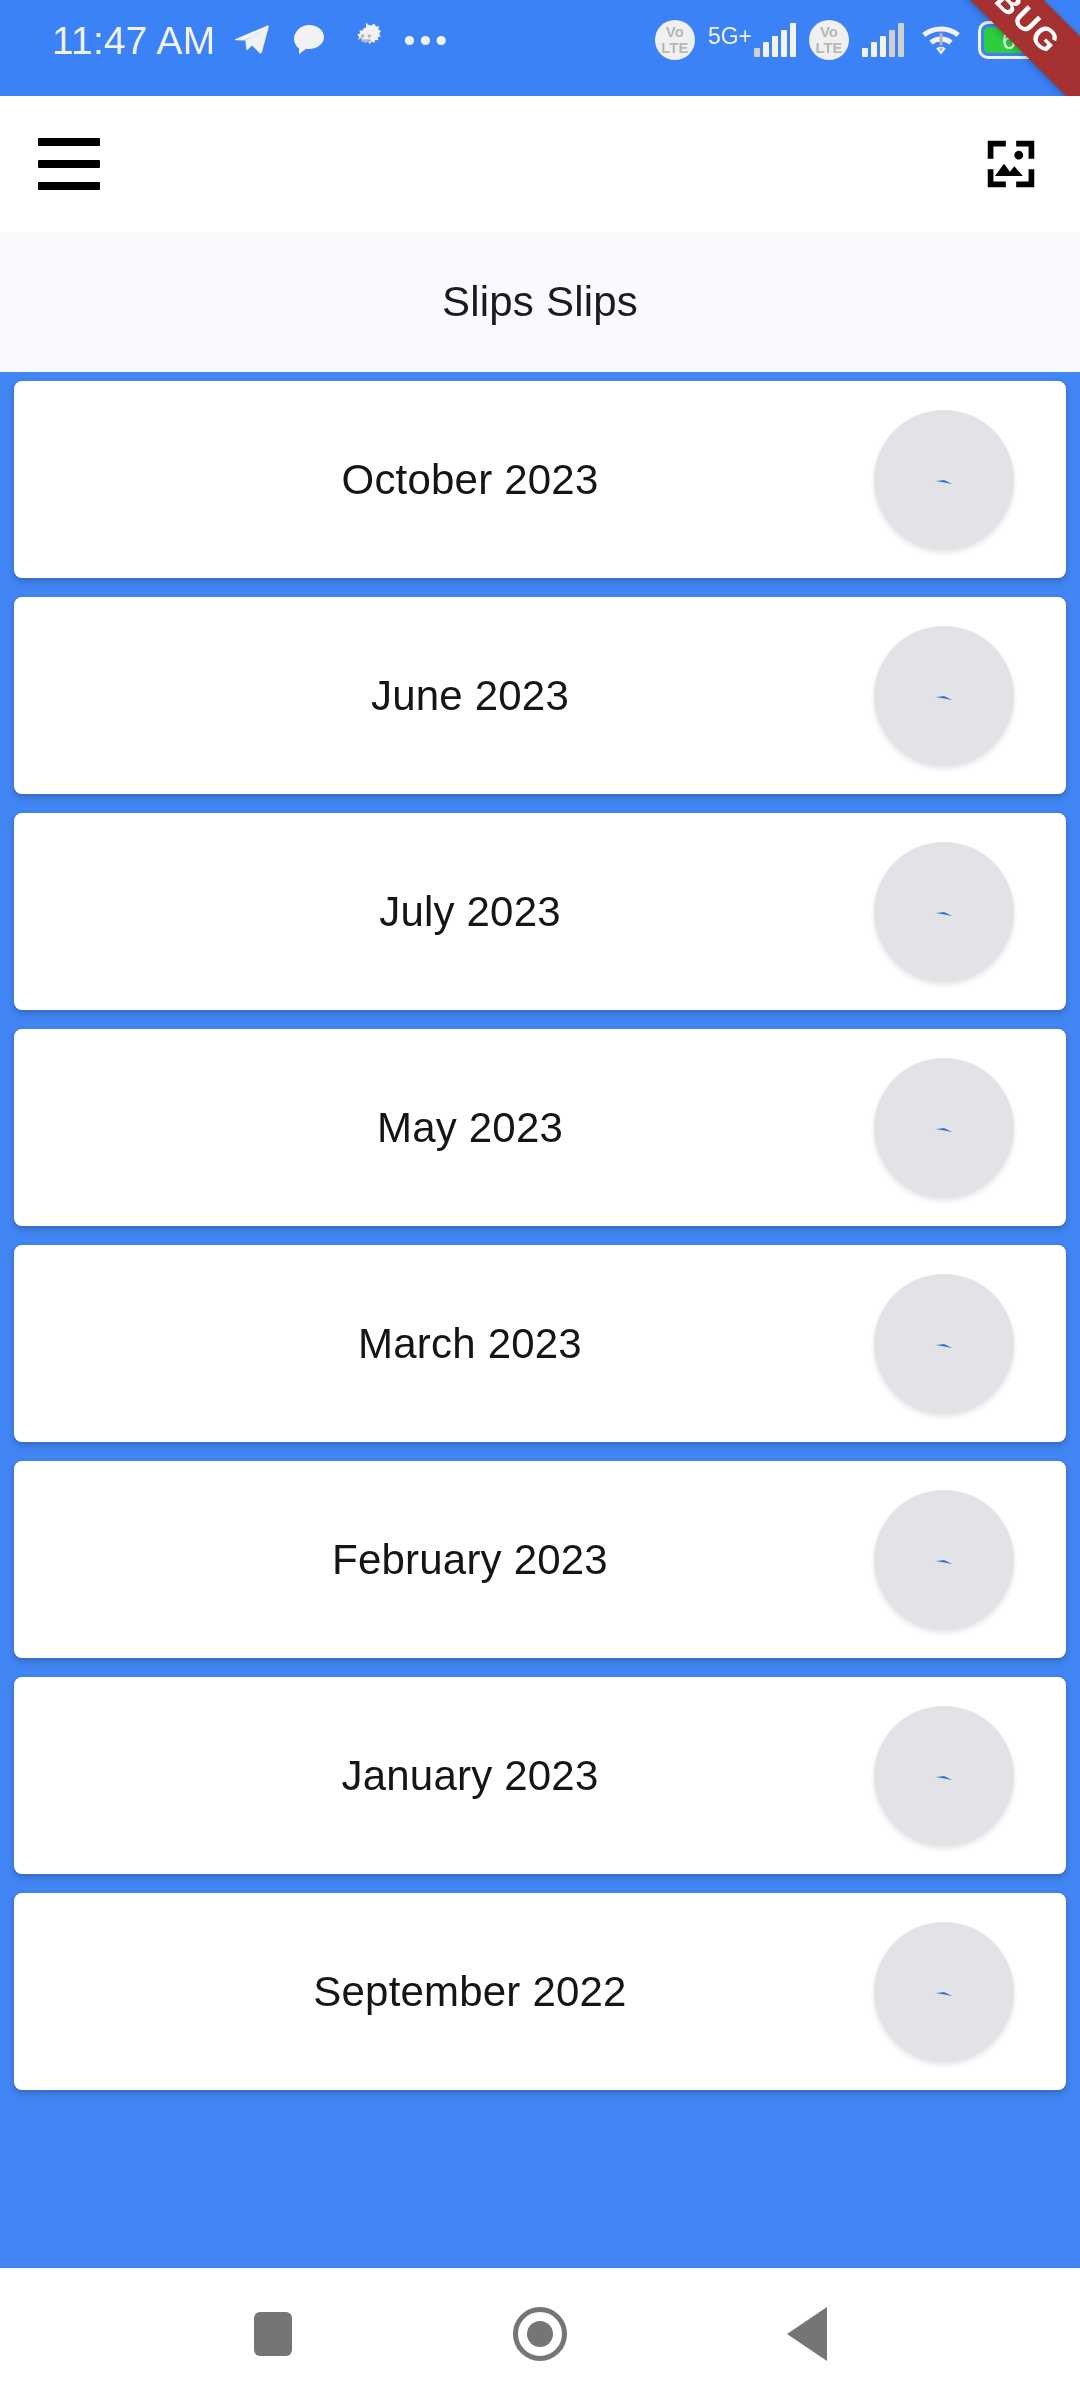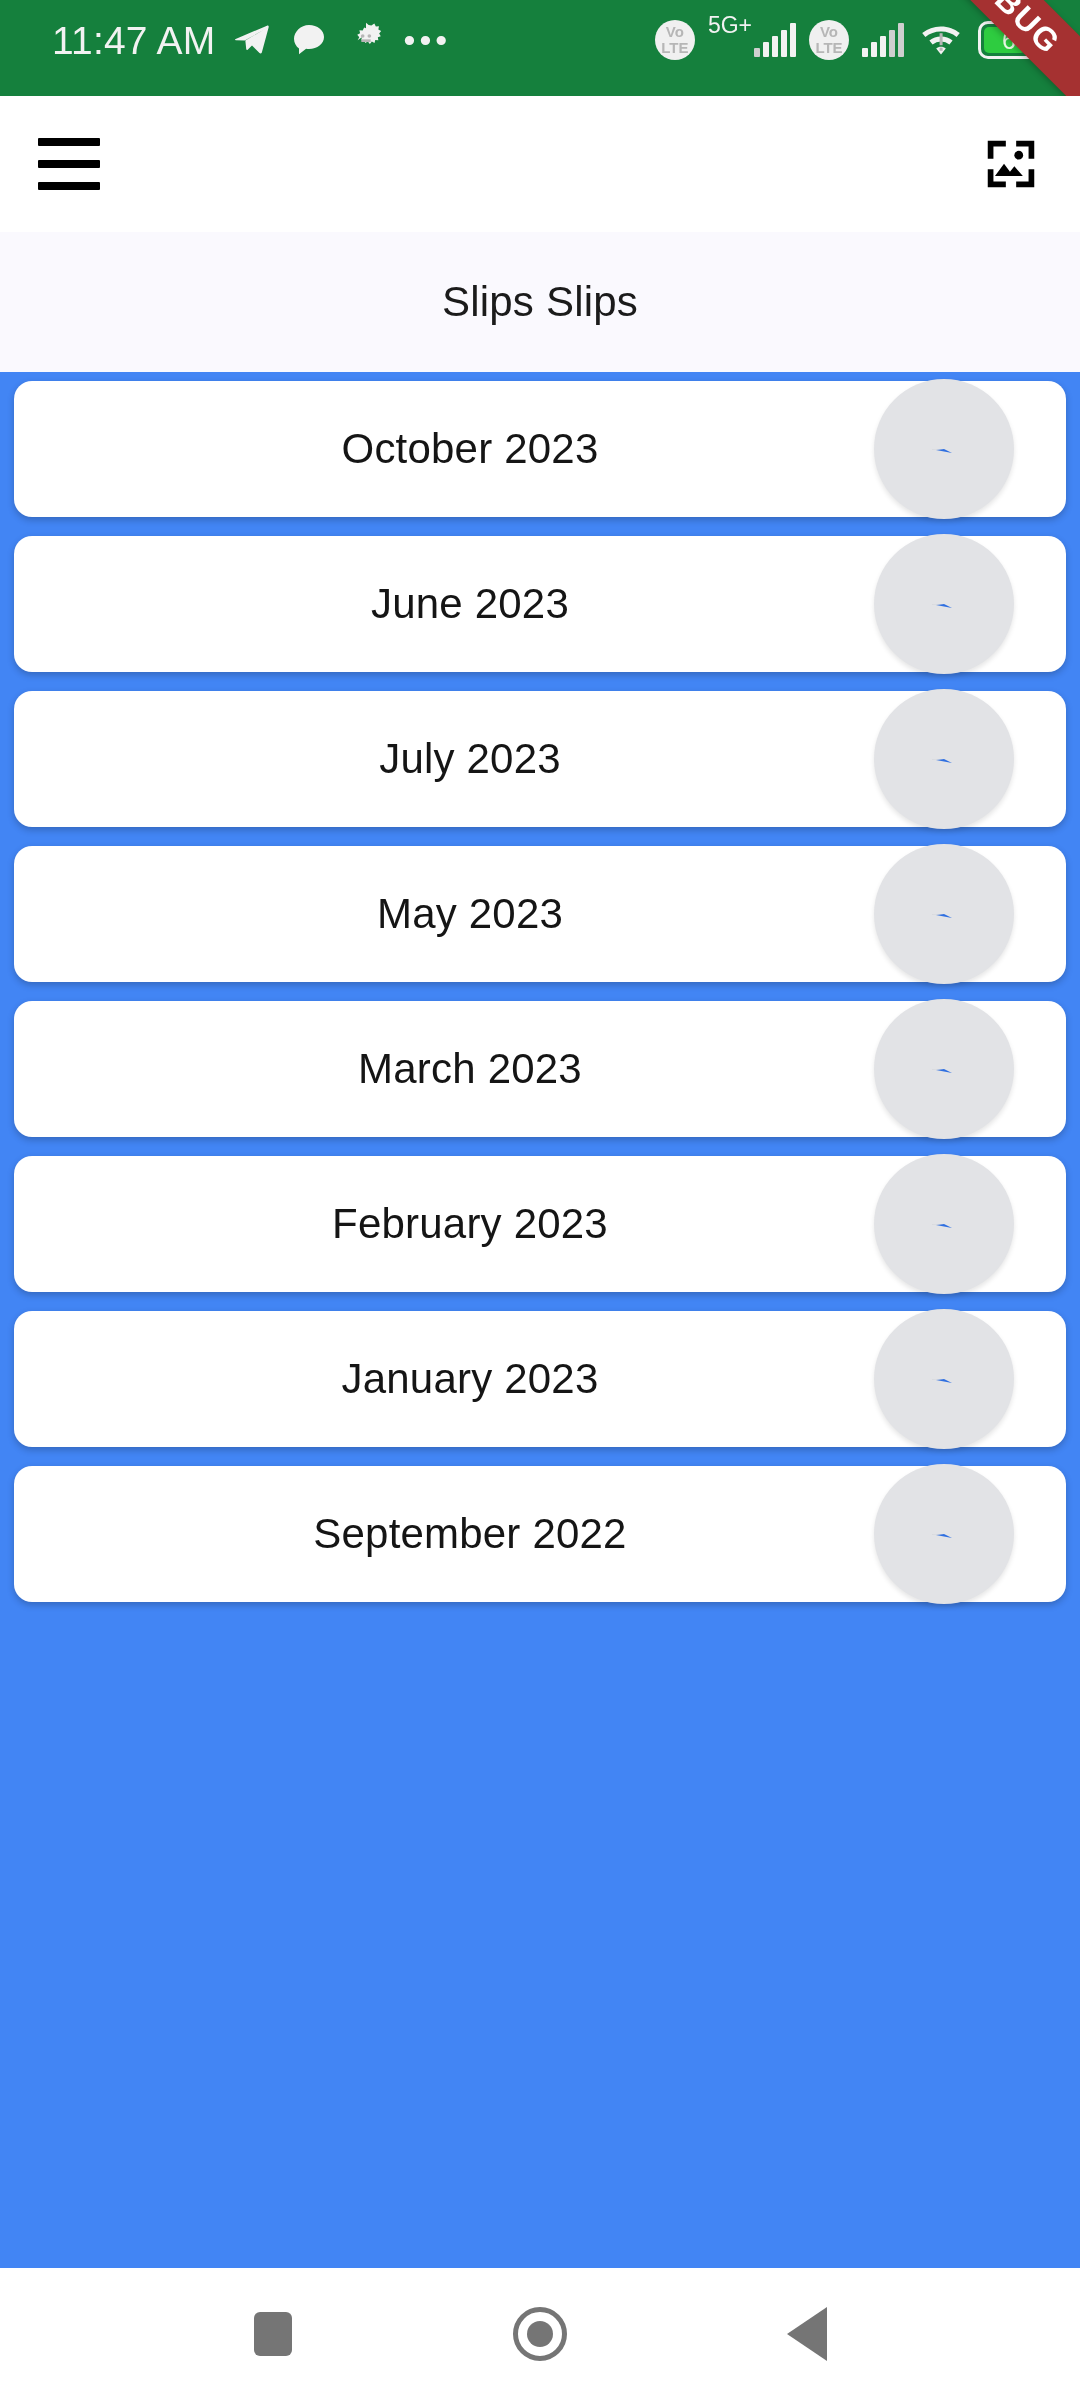--- a/index.html
+++ b/index.html
@@ -15,41 +15,41 @@
     position:relative;
     width:1080px; height:2400px;
     display:flex; flex-direction:column;
     overflow:hidden;
   }
 
   
   .status-bar {
     position:relative;
     height:96px; flex:0 0 96px;
-    background:#15803d;
+    background:#3b82f6;
     display:flex; align-items:center;
     padding:0 26px 16px 52px;
     color:#ffffff;
     overflow:hidden;
   }
   .sb-left { display:flex; align-items:center; gap:17px; }
   .sb-clock { font-size:39px; letter-spacing:.2px; line-height:1; color:#f2f2f2; }
   .sb-right { margin-left:auto; display:flex; align-items:center; gap:13px; }
 
   .ic { display:block; }
 
   .volte-badge {
     width:40px; height:40px; border-radius:20px;
     background:#f0f0f0; color:#b6b6b6;
     display:flex; flex-direction:column;
     align-items:center; justify-content:center;
     font-size:15px; font-weight:bold; line-height:16px;
   }
   .net-label { font-size:23px; color:#f2f2f2; line-height:1; position:relative; top:-9px; }
-  .net-group { display:flex; align-items:flex-start; gap:2px; }
+  .net-group { display:flex; align-items:flex-end; gap:2px; }
 
   .bars { display:flex; align-items:flex-end; gap:3px; height:34px; }
   .bars i { width:6px; background:#f2f2f2; border-radius:1px; display:block; }
   .bars i.dim { background:#cfcfcf; }
   .bars i:nth-child(1){ height:9px; }
   .bars i:nth-child(2){ height:15px; }
   .bars i:nth-child(3){ height:21px; }
   .bars i:nth-child(4){ height:27px; }
   .bars i:nth-child(5){ height:34px; }
 
@@ -104,23 +104,23 @@
   
   .list-area {
     flex:1 1 auto;
     background:#4285f4;
     padding:9px 0 0 0;
     overflow:hidden;
     position:relative;
   }
   .card {
     margin:0 14px 19px 14px;
-    height:136px;
+    height:197px;
     background:#ffffff;
-    border-radius:18px;
+    border-radius:8px;
     box-shadow:0 3px 7px rgba(0,0,0,.22);
     display:flex; align-items:center;
     position:relative;
     cursor:pointer;
   }
   .card-label {
     flex:1 1 auto;
     text-align:center;
     font-size:42px; font-weight:400; color:#151515;
     padding-left:60px; padding-right:0;

